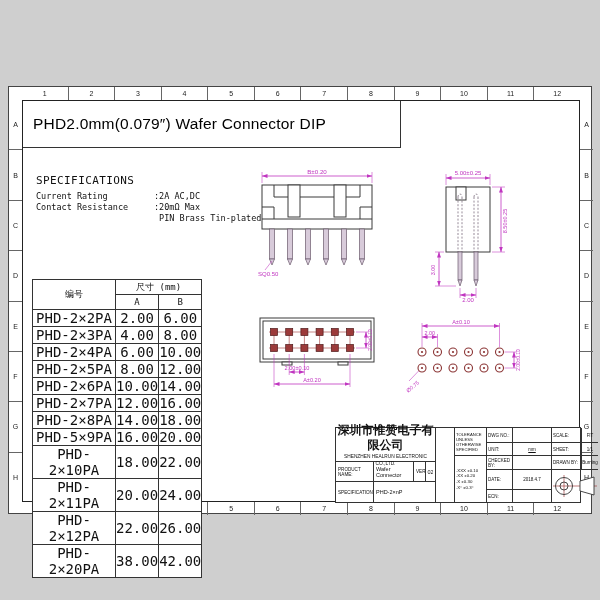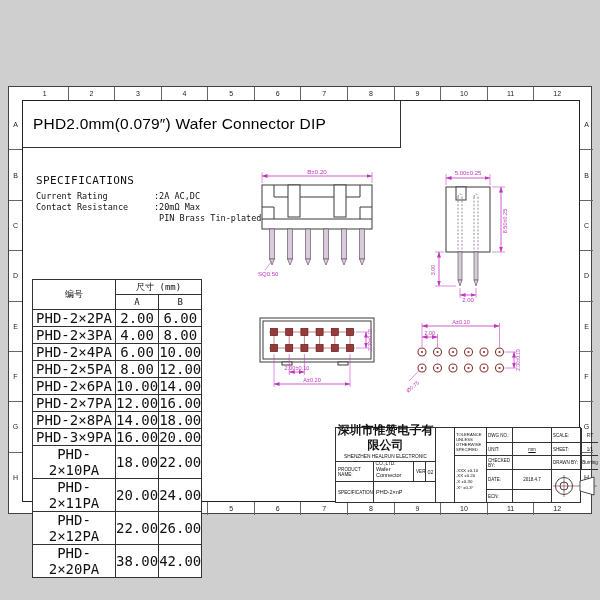--- a/index.html
+++ b/index.html
@@ -173,21 +173,21 @@
             <td class="col-part">PHD-2×7PA</td>
             <td class="col-ab">12.00</td>
             <td class="col-ab">16.00</td>
           </tr>
           <tr>
             <td class="col-part">PHD-2×8PA</td>
             <td class="col-ab">14.00</td>
             <td class="col-ab">18.00</td>
           </tr>
           <tr>
-            <td class="col-part">PHD-3×9PA</td>
+            <td class="col-part">PHD-5×9PA</td>
             <td class="col-ab">16.00</td>
             <td class="col-ab">20.00</td>
           </tr>
           <tr>
             <td class="col-part">PHD-2×10PA</td>
             <td class="col-ab">18.00</td>
             <td class="col-ab">22.00</td>
           </tr>
           <tr>
             <td class="col-part">PHD-2×11PA</td>

